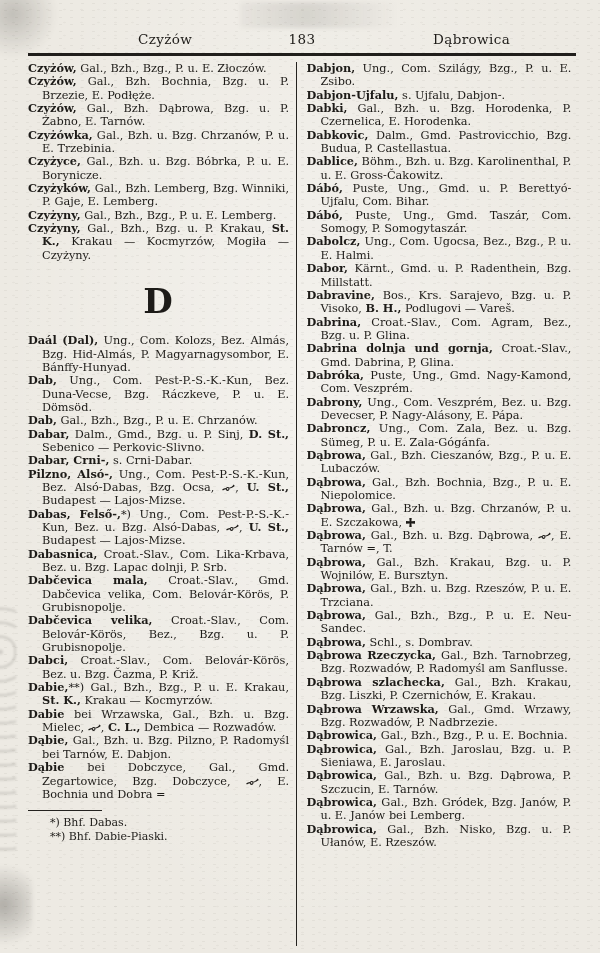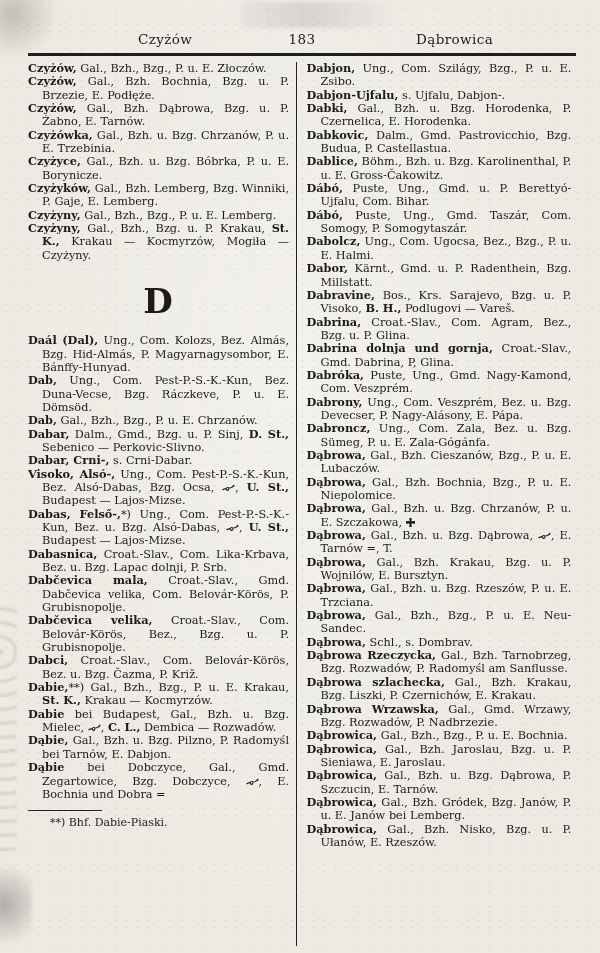--- a/index.html
+++ b/index.html
@@ -32,21 +32,21 @@
     filter:blur(1px);opacity:.5;}
   .stain-bl{left:-12px;top:850px;width:44px;height:110px;
     background:radial-gradient(circle at 35% 50%, rgba(35,33,30,.3), transparent 65%);filter:blur(2px);}
   .stain-top{left:240px;top:2px;width:220px;height:26px;
     background:radial-gradient(circle at 30% 50%, rgba(35,33,30,.12), transparent 60%);filter:blur(2px);}
 
   .running-head{position:absolute;top:31px;left:28px;width:548px;height:18px;
     font-size:13.5px;letter-spacing:.4px;}
   .rh-left{position:absolute;left:110px;}
   .rh-num{position:absolute;left:50%;transform:translateX(-50%);}
-  .rh-right{position:absolute;left:388px;}
+  .rh-right{position:absolute;left:405px;}
 
   .head-rule{position:absolute;top:53px;left:28px;width:548px;height:2.6px;background:#201e1b;}
 
   .columns{position:absolute;top:62px;left:28px;width:550px;height:888px;display:flex;}
   .col{font-size:11.3px;line-height:13.35px;text-align:justify;}
   .col-left{width:268px;padding-right:7px;box-sizing:border-box;}
   .col-divider{width:1.4px;background:#24221f;height:884px;}
   .col-right{width:274px;padding-left:9px;box-sizing:border-box;}
 
   .entry{margin:0;padding-left:14px;text-indent:-14px;}
@@ -90,40 +90,41 @@
         <p class="entry"><span class="b">Czyżyce,</span><span> </span><span class="i">Gal.,</span><span> Bzh. u. Bzg. Bóbrka, P. u. E. Borynicze.</span></p>
         <p class="entry"><span class="b">Czyżyków,</span><span> </span><span class="i">Gal.,</span><span> Bzh. Lemberg, Bzg. Winniki, P. Gaje, E. Lemberg.</span></p>
         <p class="entry"><span class="b">Czyżyny,</span><span> </span><span class="i">Gal.,</span><span> Bzh., Bzg., P. u. E. Lemberg.</span></p>
         <p class="entry"><span class="b">Czyżyny,</span><span> </span><span class="i">Gal.,</span><span> Bzh., Bzg. u. P. Krakau, </span><span class="b">St. K.,</span><span> Krakau — Kocmyrzów, Mogiła — Czyżyny.</span></p>
         <div class="letter-heading">D</div>
         <p class="entry"><span class="b">Daál (Dal),</span><span> </span><span class="i">Ung.,</span><span> Com. Kolozs, Bez. Almás, Bzg. Hid-Almás, P. Magyarnagysombor, E. Bánffy-Hunyad.</span></p>
         <p class="entry"><span class="b">Dab,</span><span> </span><span class="i">Ung.,</span><span> Com. Pest-P.-S.-K.-Kun, Bez. Duna-Vecse, Bzg. Ráczkeve, P. u. E. Dömsöd.</span></p>
         <p class="entry"><span class="b">Dab,</span><span> </span><span class="i">Gal.,</span><span> Bzh., Bzg., P. u. E. Chrzanów.</span></p>
         <p class="entry"><span class="b">Dabar,</span><span> </span><span class="i">Dalm.,</span><span> Gmd., Bzg. u. P. Sinj, </span><span class="b">D. St.,</span><span> Sebenico — Perkovic-Slivno.</span></p>
         <p class="entry"><span class="b">Dabar, Crni-,</span><span> s. Crni-Dabar.</span></p>
-        <p class="entry"><span class="b">Visoko, Alsó-,</span><span> </span><span class="i">Ung.,</span><span> Com. Pest-P.-S.-K.-Kun, Bez. Alsó-Dabas, Bzg. Ocsa, </span><span class="inline-icon"><svg width="13" height="8" viewBox="0 0 16 9">
+        <p class="entry"><span class="b">Pilzno, Alsó-,</span><span> </span><span class="i">Ung.,</span><span> Com. Pest-P.-S.-K.-Kun, Bez. Alsó-Dabas, Bzg. Ocsa, </span><span class="inline-icon"><svg width="13" height="8" viewBox="0 0 16 9">
               <path fill-rule="evenodd" d="M14.4,0.3 L15.7,2.0 C13.5,3.8 11.2,4.8 8.9,5.0 C9.3,5.7 9.2,6.6 8.6,7.3 C7.8,8.2 6.3,8.3 5.4,7.5 C4.9,7.1 4.7,6.5 4.7,5.9 C3.3,6.3 1.9,6.8 1.1,7.6 L0.2,6.2 C1.3,5.2 3.0,4.7 5.0,4.4 C5.4,3.7 6.2,3.2 7.0,3.3 C8.2,3.4 9.0,4.1 9.1,4.2 C11.1,3.8 12.8,2.5 14.4,0.3 Z M6.9,4.4 C6.3,4.4 5.8,4.9 5.8,5.5 C5.8,6.1 6.3,6.6 6.9,6.6 C7.5,6.6 8.0,6.1 8.0,5.5 C8.0,4.9 7.5,4.4 6.9,4.4 Z"></path>
             </svg></span><span>, </span><span class="b">U. St.,</span><span> Budapest — Lajos-Mizse.</span></p>
         <p class="entry"><span class="b">Dabas, Felső-,</span><span>*) </span><span class="i">Ung.,</span><span> Com. Pest-P.-S.-K.-Kun, Bez. u. Bzg. Alsó-Dabas, </span><span class="inline-icon"><svg width="13" height="8" viewBox="0 0 16 9">
               <path fill-rule="evenodd" d="M14.4,0.3 L15.7,2.0 C13.5,3.8 11.2,4.8 8.9,5.0 C9.3,5.7 9.2,6.6 8.6,7.3 C7.8,8.2 6.3,8.3 5.4,7.5 C4.9,7.1 4.7,6.5 4.7,5.9 C3.3,6.3 1.9,6.8 1.1,7.6 L0.2,6.2 C1.3,5.2 3.0,4.7 5.0,4.4 C5.4,3.7 6.2,3.2 7.0,3.3 C8.2,3.4 9.0,4.1 9.1,4.2 C11.1,3.8 12.8,2.5 14.4,0.3 Z M6.9,4.4 C6.3,4.4 5.8,4.9 5.8,5.5 C5.8,6.1 6.3,6.6 6.9,6.6 C7.5,6.6 8.0,6.1 8.0,5.5 C8.0,4.9 7.5,4.4 6.9,4.4 Z"></path>
             </svg></span><span>, </span><span class="b">U. St.,</span><span> Budapest — Lajos-Mizse.</span></p>
         <p class="entry"><span class="b">Dabasnica,</span><span> </span><span class="i">Croat.-Slav.,</span><span> Com. Lika-Krbava, Bez. u. Bzg. Lapac dolnji, P. Srb.</span></p>
         <p class="entry"><span class="b">Dabčevica mala,</span><span> </span><span class="i">Croat.-Slav.,</span><span> Gmd. Dabčevica velika, Com. Belovár-Körös, P. Grubisnopolje.</span></p>
         <p class="entry"><span class="b">Dabčevica velika,</span><span> </span><span class="i">Croat.-Slav.,</span><span> Com. Belovár-Körös, Bez., Bzg. u. P. Grubisnopolje.</span></p>
         <p class="entry"><span class="b">Dabci,</span><span> </span><span class="i">Croat.-Slav.,</span><span> Com. Belovár-Körös, Bez. u. Bzg. Čazma, P. Križ.</span></p>
         <p class="entry"><span class="b">Dabie,</span><span>**) </span><span class="i">Gal.,</span><span> Bzh., Bzg., P. u. E. Krakau, </span><span class="b">St. K.,</span><span> Krakau — Kocmyrzów.</span></p>
-        <p class="entry"><span class="b">Dabie</span><span> bei Budapest, </span><span class="i">Gal.,</span><span> Bzh. u. Bzg. Mielec, </span><span class="inline-icon"><svg width="13" height="8" viewBox="0 0 16 9">
+        <p class="entry"><span class="b">Dabie</span><span> bei Wrzawska, </span><span class="i">Gal.,</span><span> Bzh. u. Bzg. Mielec, </span><span class="inline-icon"><svg width="13" height="8" viewBox="0 0 16 9">
               <path fill-rule="evenodd" d="M14.4,0.3 L15.7,2.0 C13.5,3.8 11.2,4.8 8.9,5.0 C9.3,5.7 9.2,6.6 8.6,7.3 C7.8,8.2 6.3,8.3 5.4,7.5 C4.9,7.1 4.7,6.5 4.7,5.9 C3.3,6.3 1.9,6.8 1.1,7.6 L0.2,6.2 C1.3,5.2 3.0,4.7 5.0,4.4 C5.4,3.7 6.2,3.2 7.0,3.3 C8.2,3.4 9.0,4.1 9.1,4.2 C11.1,3.8 12.8,2.5 14.4,0.3 Z M6.9,4.4 C6.3,4.4 5.8,4.9 5.8,5.5 C5.8,6.1 6.3,6.6 6.9,6.6 C7.5,6.6 8.0,6.1 8.0,5.5 C8.0,4.9 7.5,4.4 6.9,4.4 Z"></path>
             </svg></span><span>, </span><span class="b">C. L.,</span><span> Dembica — Rozwadów.</span></p>
         <p class="entry"><span class="b">Dąbie,</span><span> </span><span class="i">Gal.,</span><span> Bzh. u. Bzg. Pilzno, P. Radomyśl bei Tarnów, E. Dabjon.</span></p>
         <p class="entry"><span class="b">Dąbie</span><span> bei Dobczyce, </span><span class="i">Gal.,</span><span> Gmd. Zegartowice, Bzg. Dobczyce, </span><span class="inline-icon"><svg width="13" height="8" viewBox="0 0 16 9">
               <path fill-rule="evenodd" d="M14.4,0.3 L15.7,2.0 C13.5,3.8 11.2,4.8 8.9,5.0 C9.3,5.7 9.2,6.6 8.6,7.3 C7.8,8.2 6.3,8.3 5.4,7.5 C4.9,7.1 4.7,6.5 4.7,5.9 C3.3,6.3 1.9,6.8 1.1,7.6 L0.2,6.2 C1.3,5.2 3.0,4.7 5.0,4.4 C5.4,3.7 6.2,3.2 7.0,3.3 C8.2,3.4 9.0,4.1 9.1,4.2 C11.1,3.8 12.8,2.5 14.4,0.3 Z M6.9,4.4 C6.3,4.4 5.8,4.9 5.8,5.5 C5.8,6.1 6.3,6.6 6.9,6.6 C7.5,6.6 8.0,6.1 8.0,5.5 C8.0,4.9 7.5,4.4 6.9,4.4 Z"></path>
             </svg></span><span>, E. Bochnia und Dobra =</span></p>
         <div class="footnote-block">
           <div class="footnote-rule"></div>
+          <p class="footnote">*) Bhf. Dabas.</p>
           <p class="footnote">**) Bhf. Dabie-Piaski.</p>
         </div>
       </div>
     <div class="col-divider"></div>
     <div class="col col-right">
         <p class="entry"><span class="b">Dabjon,</span><span> </span><span class="i">Ung.,</span><span> Com. Szilágy, Bzg., P. u. E. Zsibo.</span></p>
         <p class="entry"><span class="b">Dabjon-Ujfalu,</span><span> s. Ujfalu, Dabjon-.</span></p>
         <p class="entry"><span class="b">Dabki,</span><span> </span><span class="i">Gal.,</span><span> Bzh. u. Bzg. Horodenka, P. Czernelica, E. Horodenka.</span></p>
         <p class="entry"><span class="b">Dabkovic,</span><span> </span><span class="i">Dalm.,</span><span> Gmd. Pastrovicchio, Bzg. Budua, P. Castellastua.</span></p>
         <p class="entry"><span class="b">Dablice,</span><span> </span><span class="i">Böhm.,</span><span> Bzh. u. Bzg. Karolinenthal, P. u. E. Gross-Čakowitz.</span></p>

